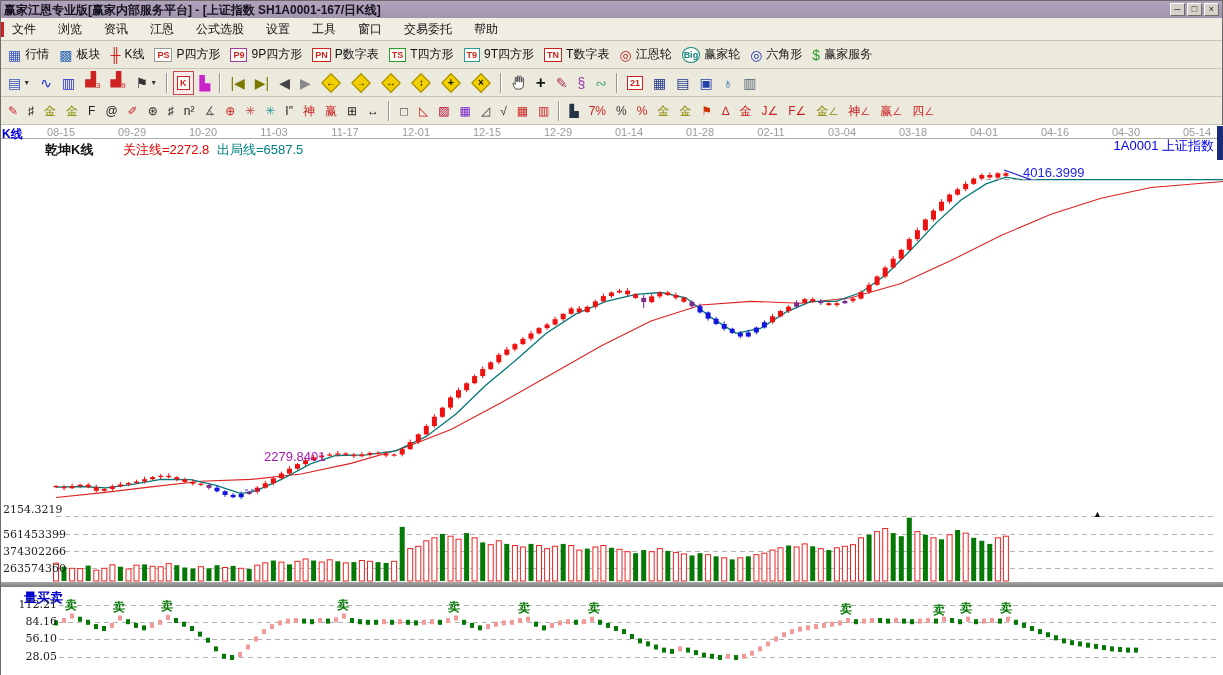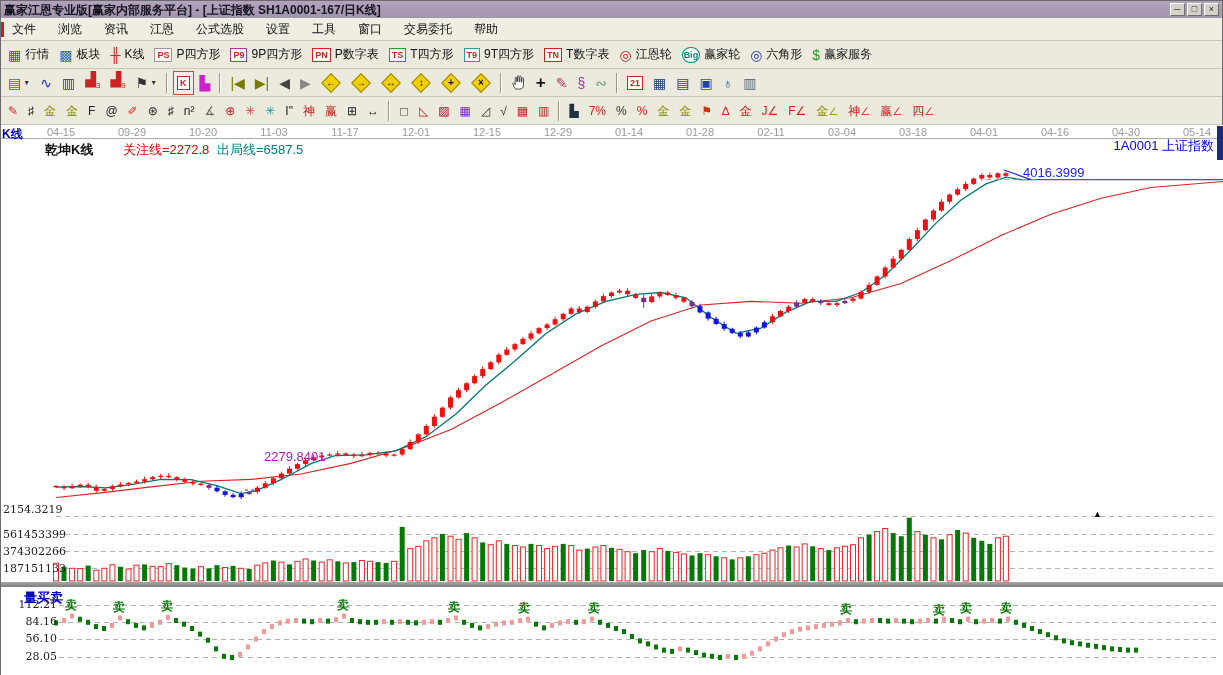--- a/index.html
+++ b/index.html
@@ -378,21 +378,21 @@
       <div class="tb-btn">
         <span class="draw-glyph" style="color: rgb(204, 34, 34);">赢∠</span>
       </div>
       <div class="tb-btn">
         <span class="draw-glyph" style="color: rgb(204, 34, 34);">四∠</span>
       </div>
     </div>
 
   <div class="chartwrap">
     <div id="date-axis">
-        <span class="datetick" style="left: 38px;">04-15</span>
+        <span class="datetick" style="left: 38px;">08-15</span>
         <span class="datetick" style="left: 109px;">09-29</span>
         <span class="datetick" style="left: 180px;">10-20</span>
         <span class="datetick" style="left: 251px;">11-03</span>
         <span class="datetick" style="left: 322px;">11-17</span>
         <span class="datetick" style="left: 393px;">12-01</span>
         <span class="datetick" style="left: 464px;">12-15</span>
         <span class="datetick" style="left: 535px;">12-29</span>
         <span class="datetick" style="left: 606px;">01-14</span>
         <span class="datetick" style="left: 677px;">01-28</span>
         <span class="datetick" style="left: 748px;">02-11</span>
@@ -781,21 +781,21 @@
         <rect x="954.1" y="14.0" width="5" height="51.0" fill="#067806"></rect>
         <rect x="962.2" y="17.1" width="5" height="47.9" fill="#ffffff" stroke="#ee2222"></rect>
         <rect x="970.2" y="21.8" width="5" height="43.2" fill="#067806"></rect>
         <rect x="978.3" y="24.8" width="5" height="40.2" fill="#067806"></rect>
         <rect x="986.3" y="27.9" width="5" height="37.1" fill="#067806"></rect>
         <rect x="994.4" y="21.8" width="5" height="43.2" fill="#ffffff" stroke="#ee2222"></rect>
         <rect x="1002.4" y="20.2" width="5" height="44.8" fill="#ffffff" stroke="#ee2222"></rect>
       </svg>
     <span class="lbl axis-num vol-lbl-1">561453399</span>
     <span class="lbl axis-num vol-lbl-2">374302266</span>
-    <span class="lbl axis-num vol-lbl-3">187151133</span>
+    <span class="lbl axis-num vol-lbl-3">263574360</span>
     <span class="lbl tri-marker">▲</span>
 
     <div class="splitter"></div>
 
     <svg class="pane" id="svg-osc" style="top:462px" width="1223" height="89">
         <line x1="58" y1="18.5" x2="1215" y2="18.5" stroke="#b0b0b0" stroke-dasharray="5,4"></line>
         <line x1="58" y1="35.5" x2="1215" y2="35.5" stroke="#b0b0b0" stroke-dasharray="5,4"></line>
         <line x1="58" y1="52.5" x2="1215" y2="52.5" stroke="#b0b0b0" stroke-dasharray="5,4"></line>
         <line x1="58" y1="70.5" x2="1215" y2="70.5" stroke="#b0b0b0" stroke-dasharray="5,4"></line>
         <rect x="53" y="33.4" width="4" height="5" fill="#067806"></rect>

